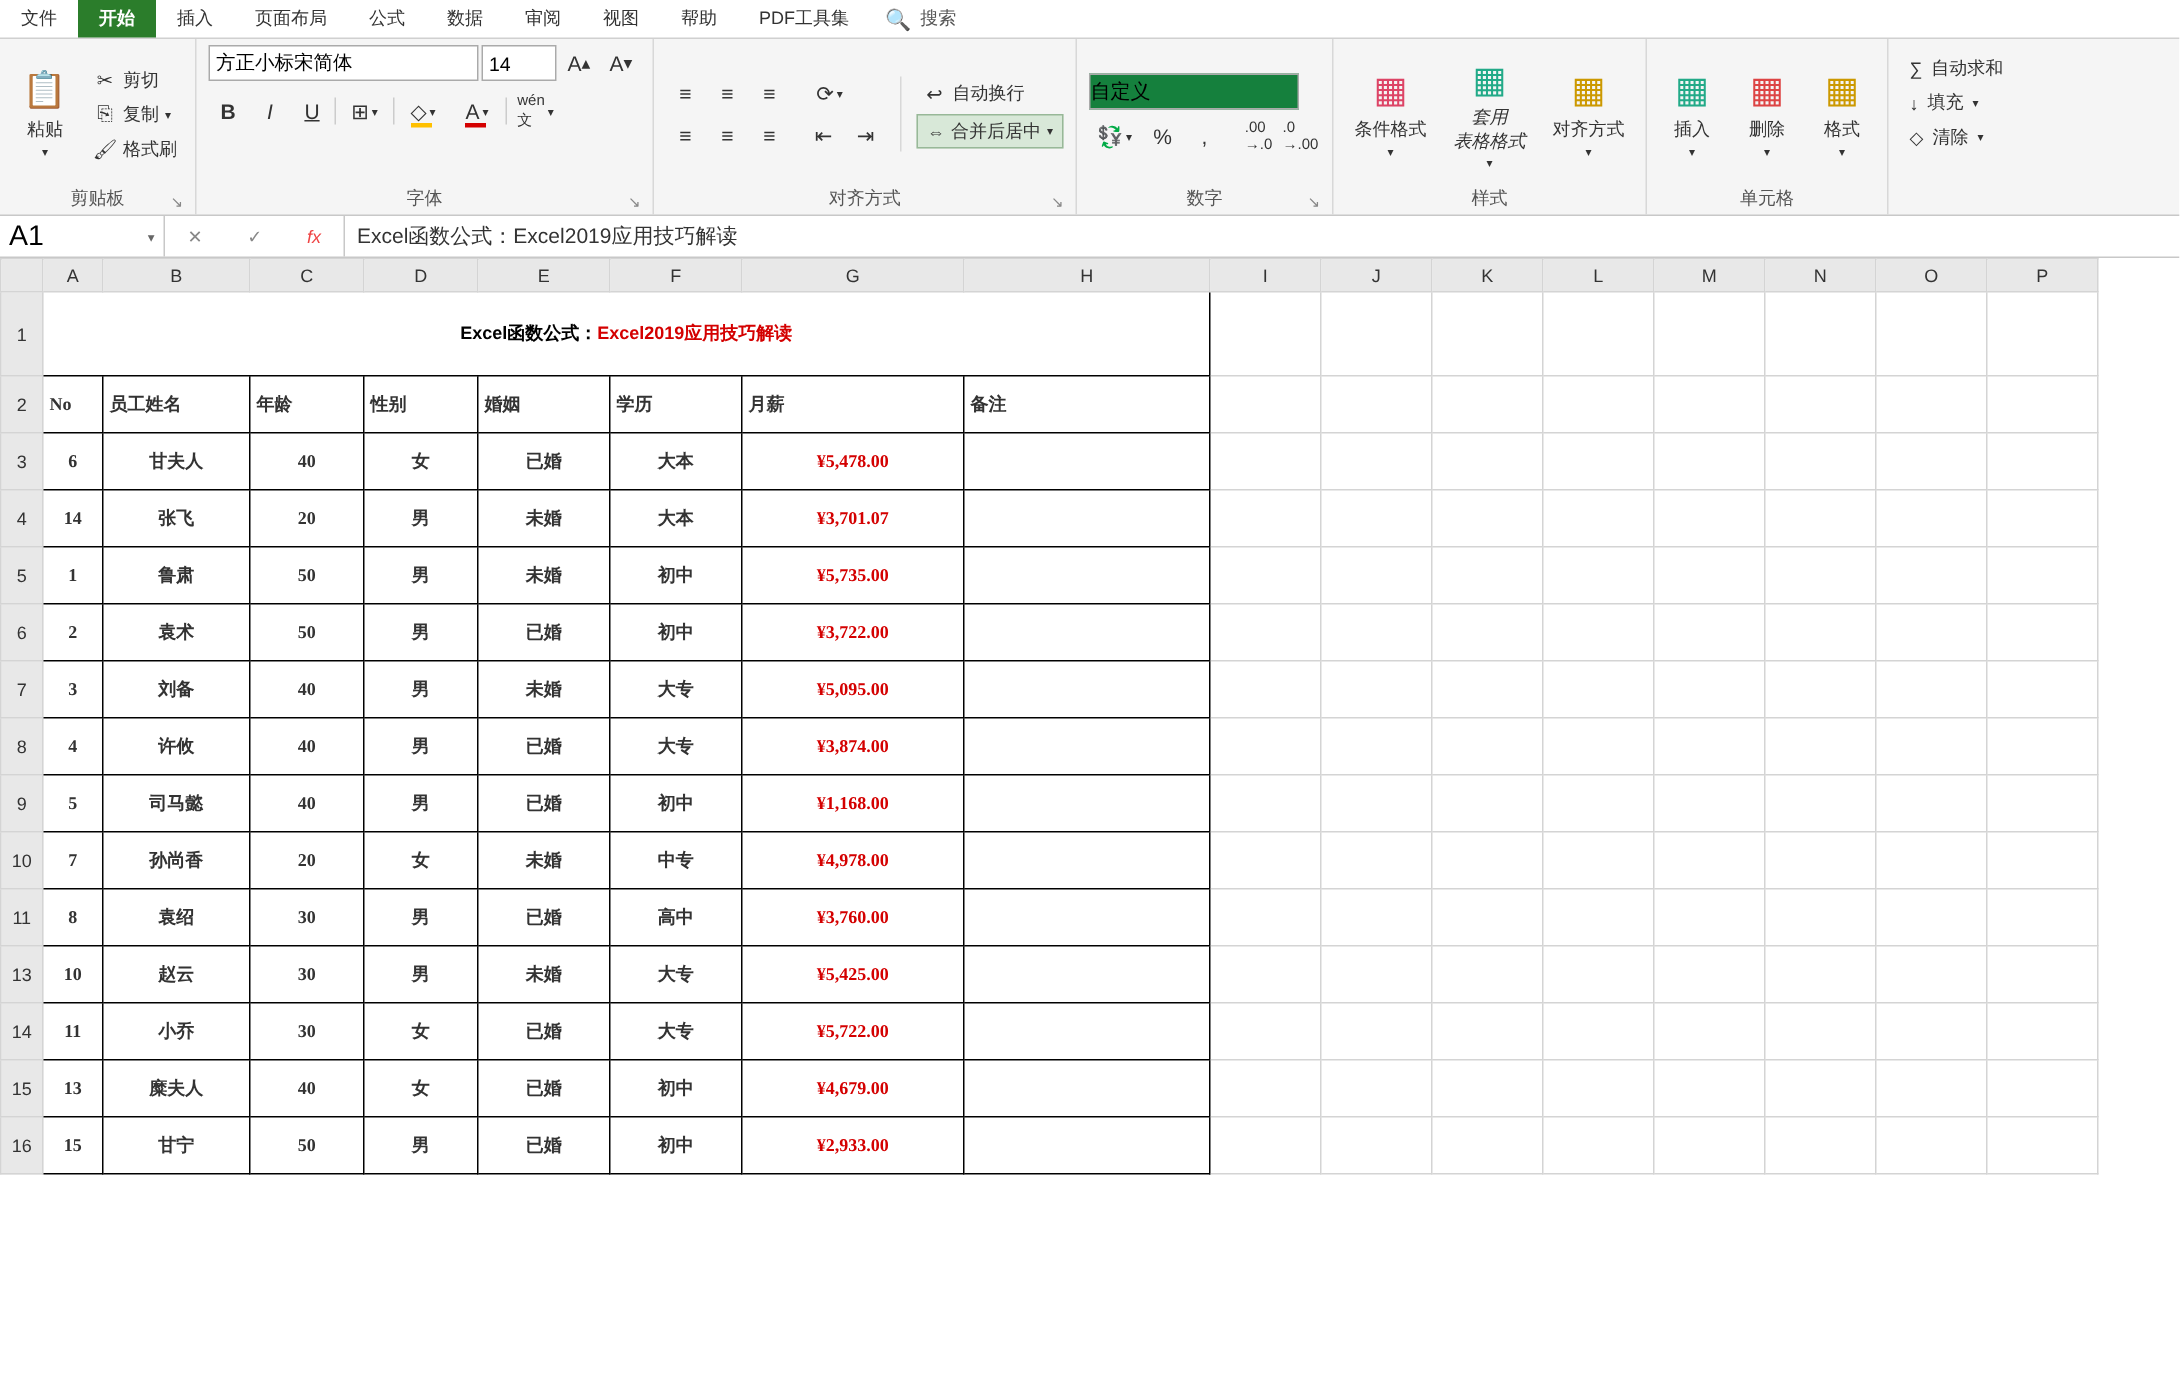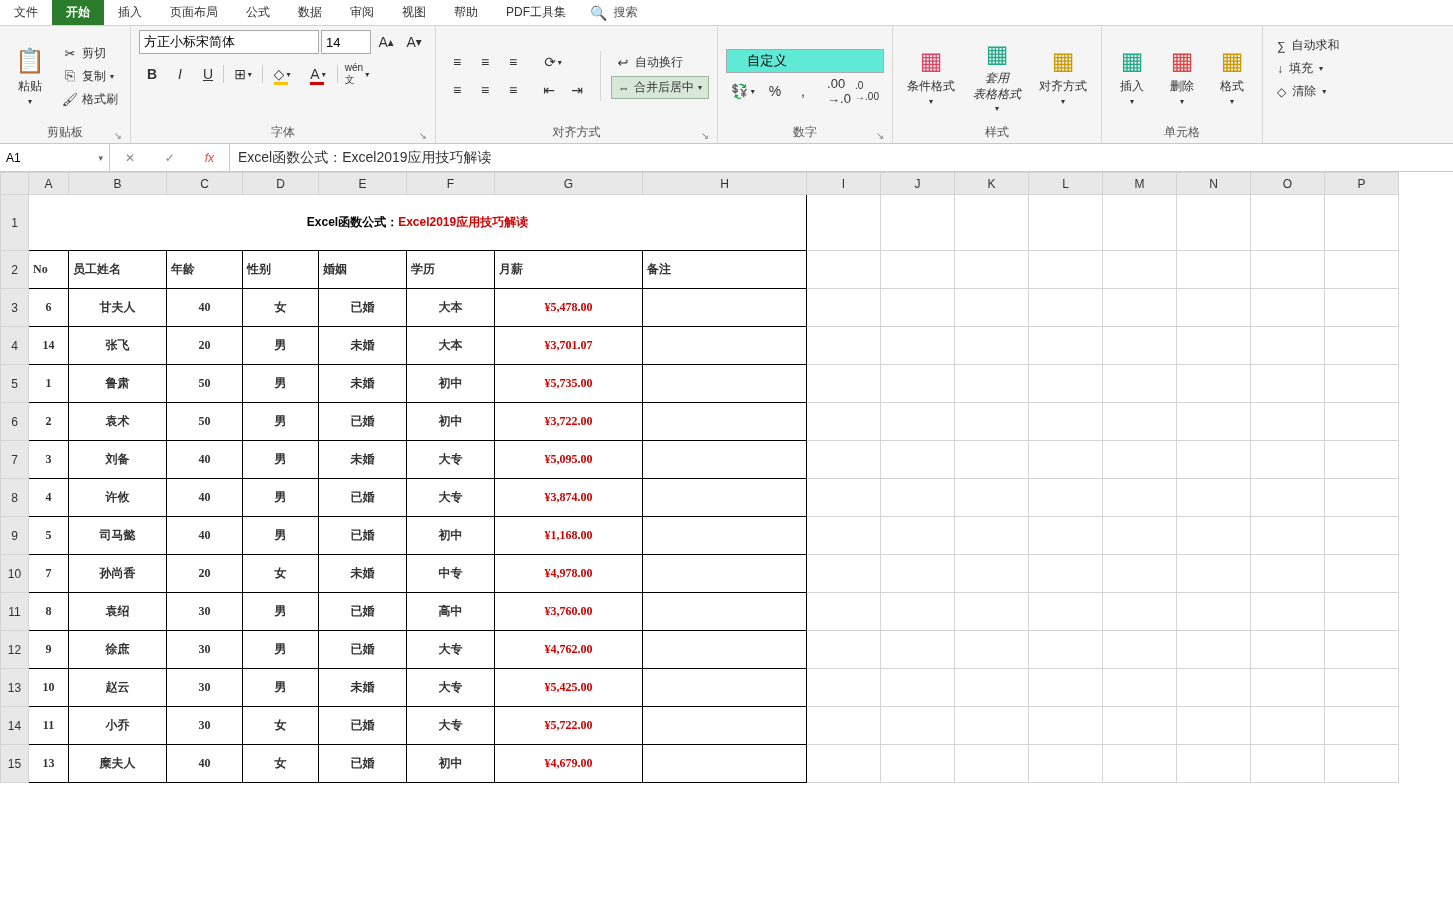--- a/index.html
+++ b/index.html
@@ -26,28 +26,28 @@
 .sel { height:24px; border:1px solid #aaa; background:#fff; padding:0 4px; font-size:13px; outline:none;}
 .sel.font { width:180px; }
 .sel.size { width:50px; }
 .btnrow { display:flex; gap:2px; align-items:center;}
 .iconbtn { width:26px; height:24px; display:inline-flex; align-items:center; justify-content:center; cursor:pointer; font-size:14px; border:1px solid transparent;}
 .iconbtn .dd { font-size:8px; margin-left:2px;}
 .iconbtn.wide { width:34px;}
 .stacked { display:flex; flex-direction:column; gap:4px; }
 .mergebtn { display:flex; align-items:center; gap:4px; padding:2px 6px; background:#d8e8d8; border:1px solid #98b898; cursor:pointer;}
 .numfmt { display:flex; flex-direction:column; gap:6px; }
-.numsel { width:158px; height:24px; border:1px solid #aaa; background:#5eead4; padding:0 20px;}
+.numsel { width:140px; height:24px; border:1px solid #aaa; background:#15803d; padding:0 0;}
 .editgrp { display:flex; flex-direction:column; gap:4px; padding:6px 4px;}
 .editbtn { display:flex; align-items:center; gap:6px; cursor:pointer; padding:1px 2px; font-size:12px;}
 
 
 .fbar { display:flex; border-bottom:1px solid #c8c8c8; height:28px; background:#fff; align-items:stretch;}
 .namebox { width:110px; border-right:1px solid #c8c8c8; display:flex; align-items:center; padding:0 6px; }
-.namebox input { border:none; width:80px; outline:none; font-size:12px;}
+.namebox input { border:none; width:80px; outline:none; font-size:19px;}
 .namebox .dd { font-size:9px; color:#666; margin-left:auto;}
 .fx-tools { width:120px; border-right:1px solid #c8c8c8; display:flex; align-items:center; justify-content:space-around; color:#888;}
 .fx-tools span { cursor:pointer; padding:0 6px;}
 .fx-tools .fx { font-style:italic; color:#ef4444;}
 .fcontent { flex:1; display:flex; align-items:center; padding:0 8px; font-size:14px;}
 
 
 .gridwrap { position:relative; height:calc(100vh - 172px); overflow:auto; }
 table.sheet { border-collapse:collapse; table-layout:fixed; }
 table.sheet th, table.sheet td { border:1px solid #d4d4d4; }
@@ -180,21 +180,21 @@
   <div class="group">
     <div class="group-body">
       <div class="numfmt">
         <input class="numsel" value="自定义" style="">
         <div class="btnrow">
           <span class="iconbtn wide">💱<span class="dd">▾</span></span>
           <span class="iconbtn">%</span>
           <span class="iconbtn">,</span>
           <span style="width:6px;"></span>
           <span class="iconbtn">
-              <span style="font-size:13px;">.00<br>→.0</span>
+              <span style="font-size:10px;">.00<br>→.0</span>
             </span>
           <span class="iconbtn">
               <span style="font-size:10px;">.0<br>→.00</span>
             </span>
         </div>
       </div>
     </div>
     <div class="group-title"><span>数字</span><span class="launcher">↘</span></div>
   </div>
 
@@ -513,39 +513,20 @@
           <td></td>
           <td></td>
           <td></td>
           <td></td>
           <td></td>
           <td></td>
           <td></td>
           <td></td>
         </tr>
         <tr>
-          <th class="rowhdr">12</th>
-          <td class="dcell">9</td>
-          <td class="dcell">徐庶</td>
-          <td class="dcell">30</td>
-          <td class="dcell">男</td>
-          <td class="dcell">已婚</td>
-          <td class="dcell">大专</td>
-          <td class="salary">¥4,762.00</td>
-          <td class="remark"></td>
-          <td></td>
-          <td></td>
-          <td></td>
-          <td></td>
-          <td></td>
-          <td></td>
-          <td></td>
-          <td></td>
-        </tr>
-        <tr>
           <th class="rowhdr">13</th>
           <td class="dcell">10</td>
           <td class="dcell">赵云</td>
           <td class="dcell">30</td>
           <td class="dcell">男</td>
           <td class="dcell">未婚</td>
           <td class="dcell">大专</td>
           <td class="salary">¥5,425.00</td>
           <td class="remark"></td>
           <td></td>
@@ -588,15 +569,34 @@
           <td class="remark"></td>
           <td></td>
           <td></td>
           <td></td>
           <td></td>
           <td></td>
           <td></td>
           <td></td>
           <td></td>
         </tr>
+        <tr>
+          <th class="rowhdr">16</th>
+          <td class="dcell">15</td>
+          <td class="dcell">甘宁</td>
+          <td class="dcell">50</td>
+          <td class="dcell">男</td>
+          <td class="dcell">已婚</td>
+          <td class="dcell">初中</td>
+          <td class="salary">¥2,933.00</td>
+          <td class="remark"></td>
+          <td></td>
+          <td></td>
+          <td></td>
+          <td></td>
+          <td></td>
+          <td></td>
+          <td></td>
+          <td></td>
+        </tr>
       </tbody>
   </table>
 </div>
 
 </body></html>

